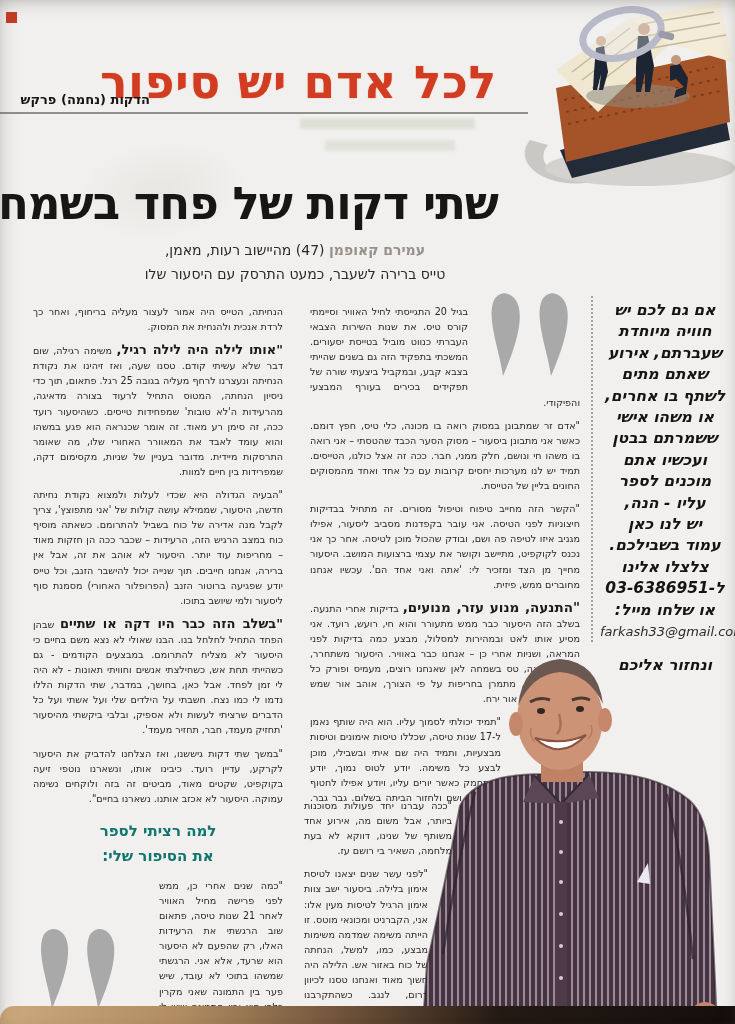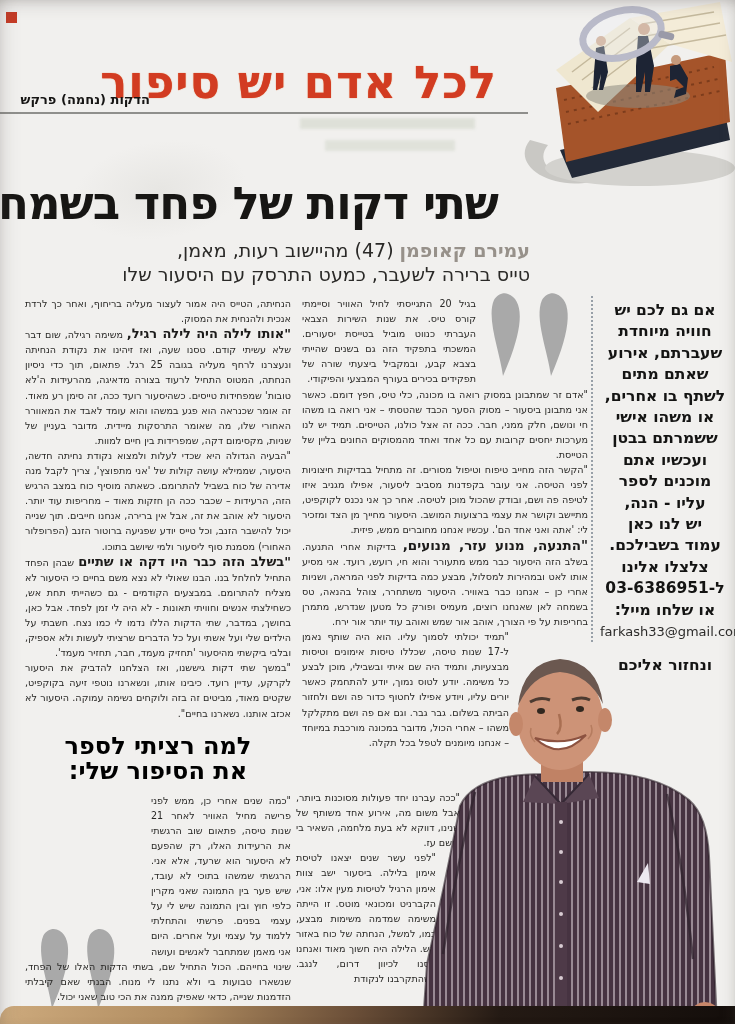--- a/index.html
+++ b/index.html
@@ -21,47 +21,47 @@
   .red-dot{left:6px;top:12px;width:11px;height:11px;background:#c63b26;z-index:3;}
   .bottom-strip{left:0;top:1006px;width:735px;height:18px;z-index:30;
     border-top-left-radius:14px;
     background:linear-gradient(100deg,#cdaa7d 0%,#b08c60 25%,#6b4f38 48%,#241a14 68%,#140e0b 100%);}
   
   .section-title{top:56px;right:238px;z-index:2;color:#d23c22;font-size:45px;font-weight:700;
     letter-spacing:1px;direction:rtl;white-space:nowrap;text-shadow:0 0 1px #e06a30;}
   .byline{top:92px;right:585px;z-index:2;color:#161514;font-size:13px;font-weight:700;direction:rtl;white-space:nowrap;}
   .header-rule{left:0;top:112px;width:528px;height:2px;background:#8f8f8c;z-index:1;}
   .headline{top:177px;right:237px;z-index:2;color:#171614;font-size:45px;font-weight:800;direction:rtl;white-space:nowrap;letter-spacing:-1px;}
-  .subhead{top:238px;left:60px;width:470px;z-index:2;direction:rtl;text-align:right;
-    font-size:19px;line-height:24px;color:#2a2927;}
+  .subhead{top:238px;left:60px;width:470px;z-index:2;direction:rtl;text-align:center;
+    font-size:14px;line-height:24px;color:#2a2927;}
   .subhead .name{font-weight:700;color:#97918a;}
   
   .book{left:520px;top:0;width:215px;height:195px;z-index:2;}
   
   .dotted-sep{left:591px;top:296px;height:346px;width:0;border-left:2px dotted #98a0a8;z-index:3;}
   .sidebar{left:600px;top:300px;width:130px;z-index:4;direction:rtl;text-align:center;color:#141413;
-    font-size:15.5px;line-height:21.4px;font-weight:600;}
+    font-size:15.5px;line-height:21.4px;font-weight:600;font-style:italic;}
   .sidebar .main{white-space:pre-line;}
   .sidebar .email{direction:ltr;font-size:13px;font-weight:500;color:#2c2b2a;letter-spacing:0;}
   .sidebar .closing{font-weight:700;margin-top:12px;}
   
   .bodytext{direction:rtl;text-align:justify;font-size:9.6px;line-height:15.1px;color:#292826;z-index:5;}
-  .bodytext p{margin:0;text-align-last:right;}
+  .bodytext p{margin:8px;text-align-last:right;}
   .lead{font-weight:700;font-size:13px;color:#1c1b1a;}
   .lead.big{font-size:13.5px;}
   .col-right{left:302px;top:296px;width:286px;height:512px;overflow:hidden;}
   .col-left{left:25px;top:296px;width:266px;height:726px;overflow:hidden;}
   .col-beside{left:296px;top:790px;width:164px;height:222px;overflow:hidden;}
   .sp{display:block;}        
   .sp-tq{float:right;width:106px;height:86px;margin-left:6px;}   
   .sp-head{float:right;width:74px;height:158px;margin-left:5px;} 
   .sp-n2{float:right;width:24px;height:200px;}                   
   .sp-bq{float:left;width:120px;height:92px;margin-top:64px;margin-right:6px;} 
-  .sec-heading{direction:rtl;text-align:center;font-size:24px;line-height:25px;font-weight:800;
-    color:#000000;white-space:pre-line;margin:13px 0 9px 0;}
+  .sec-heading{direction:rtl;text-align:center;font-size:15px;line-height:25px;font-weight:800;
+    color:#0f766e;white-space:pre-line;margin:13px 0 9px 0;}
   
   .quote-svg{z-index:4;}
   .q-top{left:478px;top:292px;width:104px;height:88px;}
   .q-bottom{left:28px;top:924px;width:100px;height:92px;}
   
   .photo{left:375px;top:624px;width:360px;height:400px;z-index:6;}
 </style>
 </head>
 <body>
 

